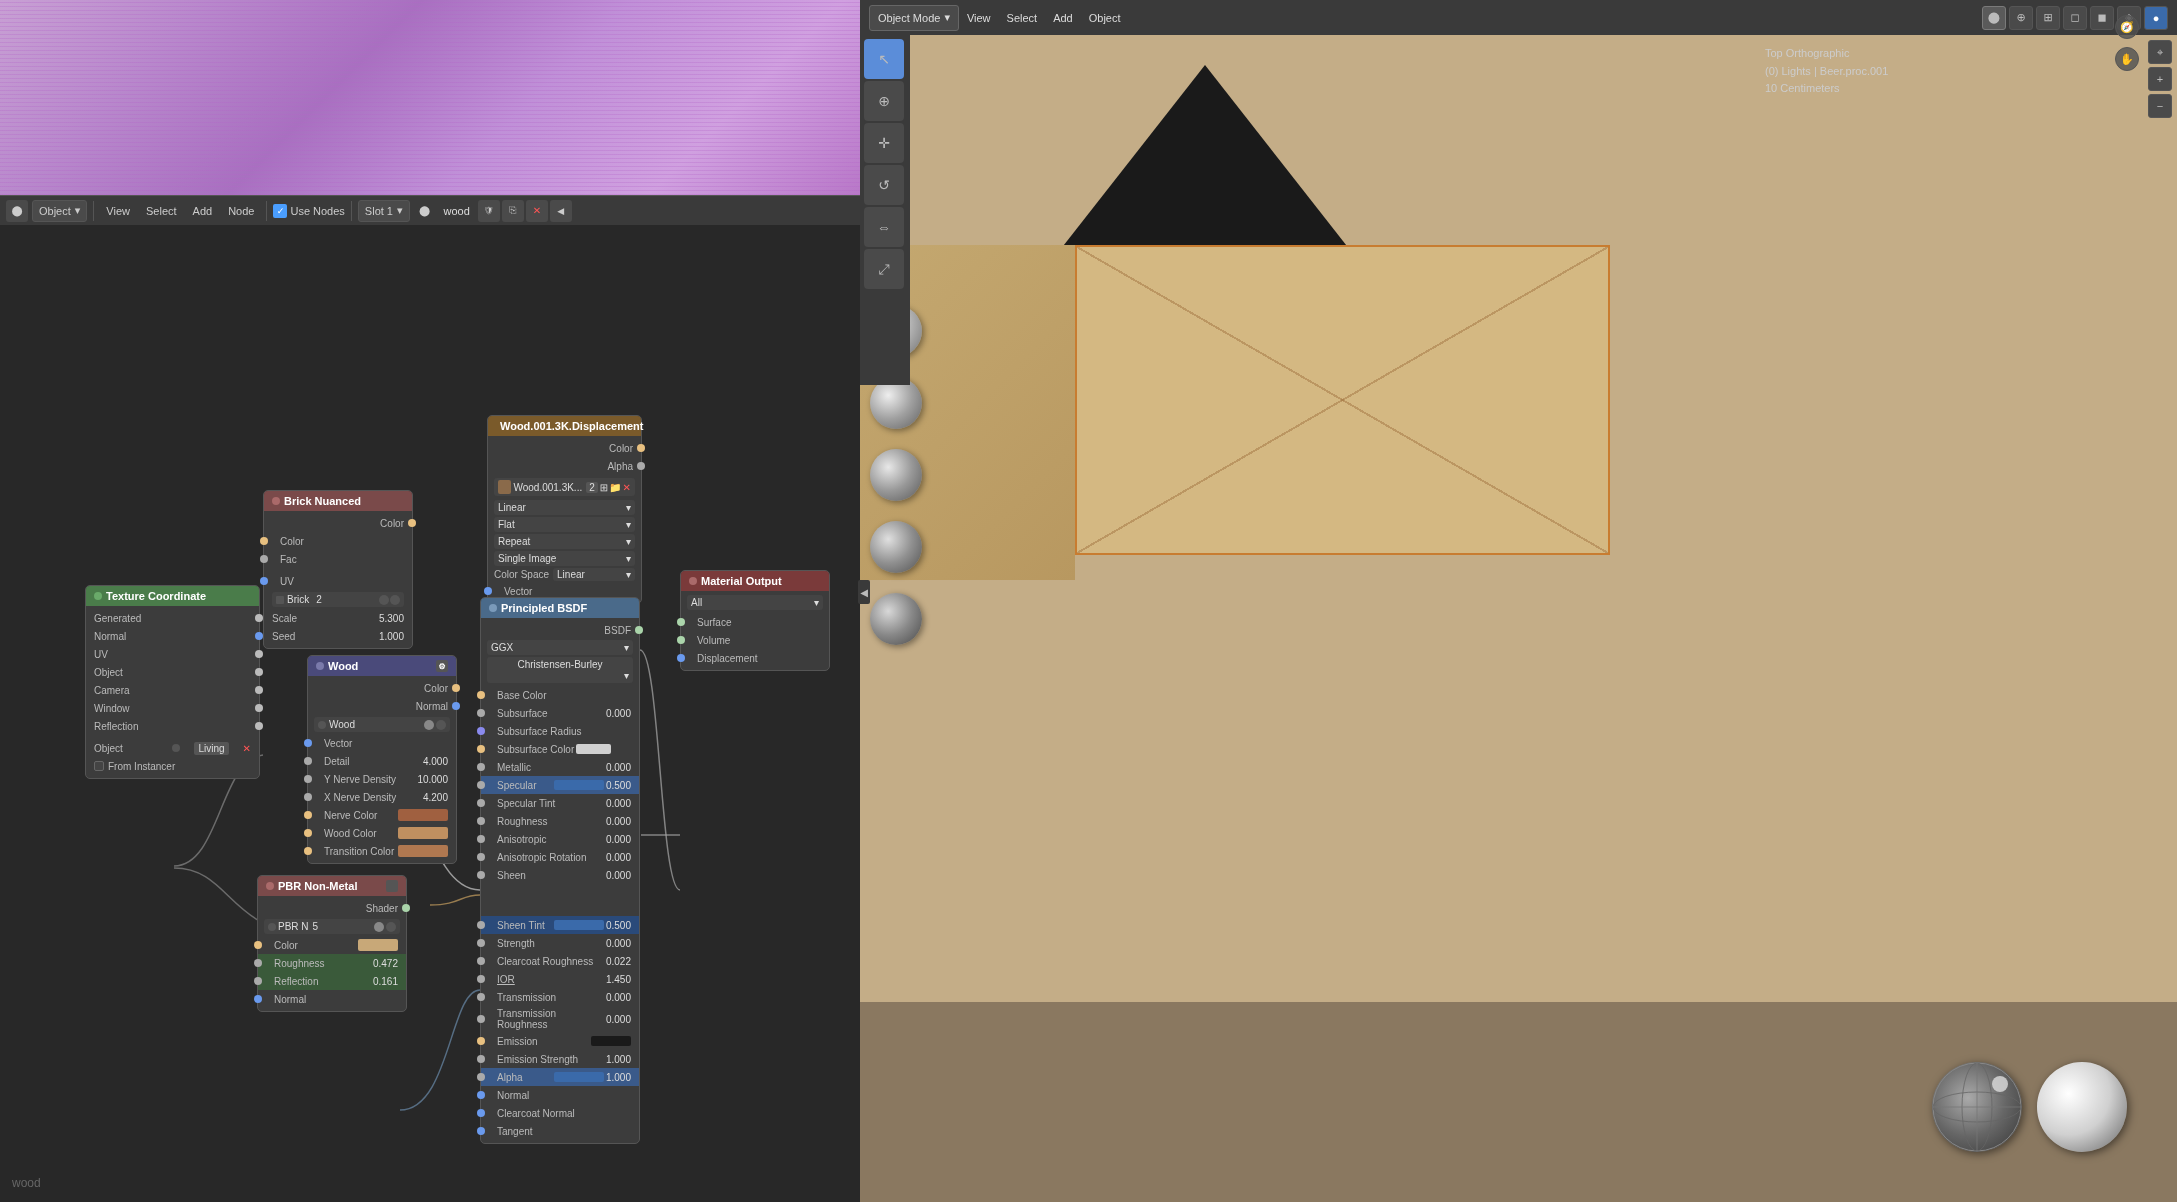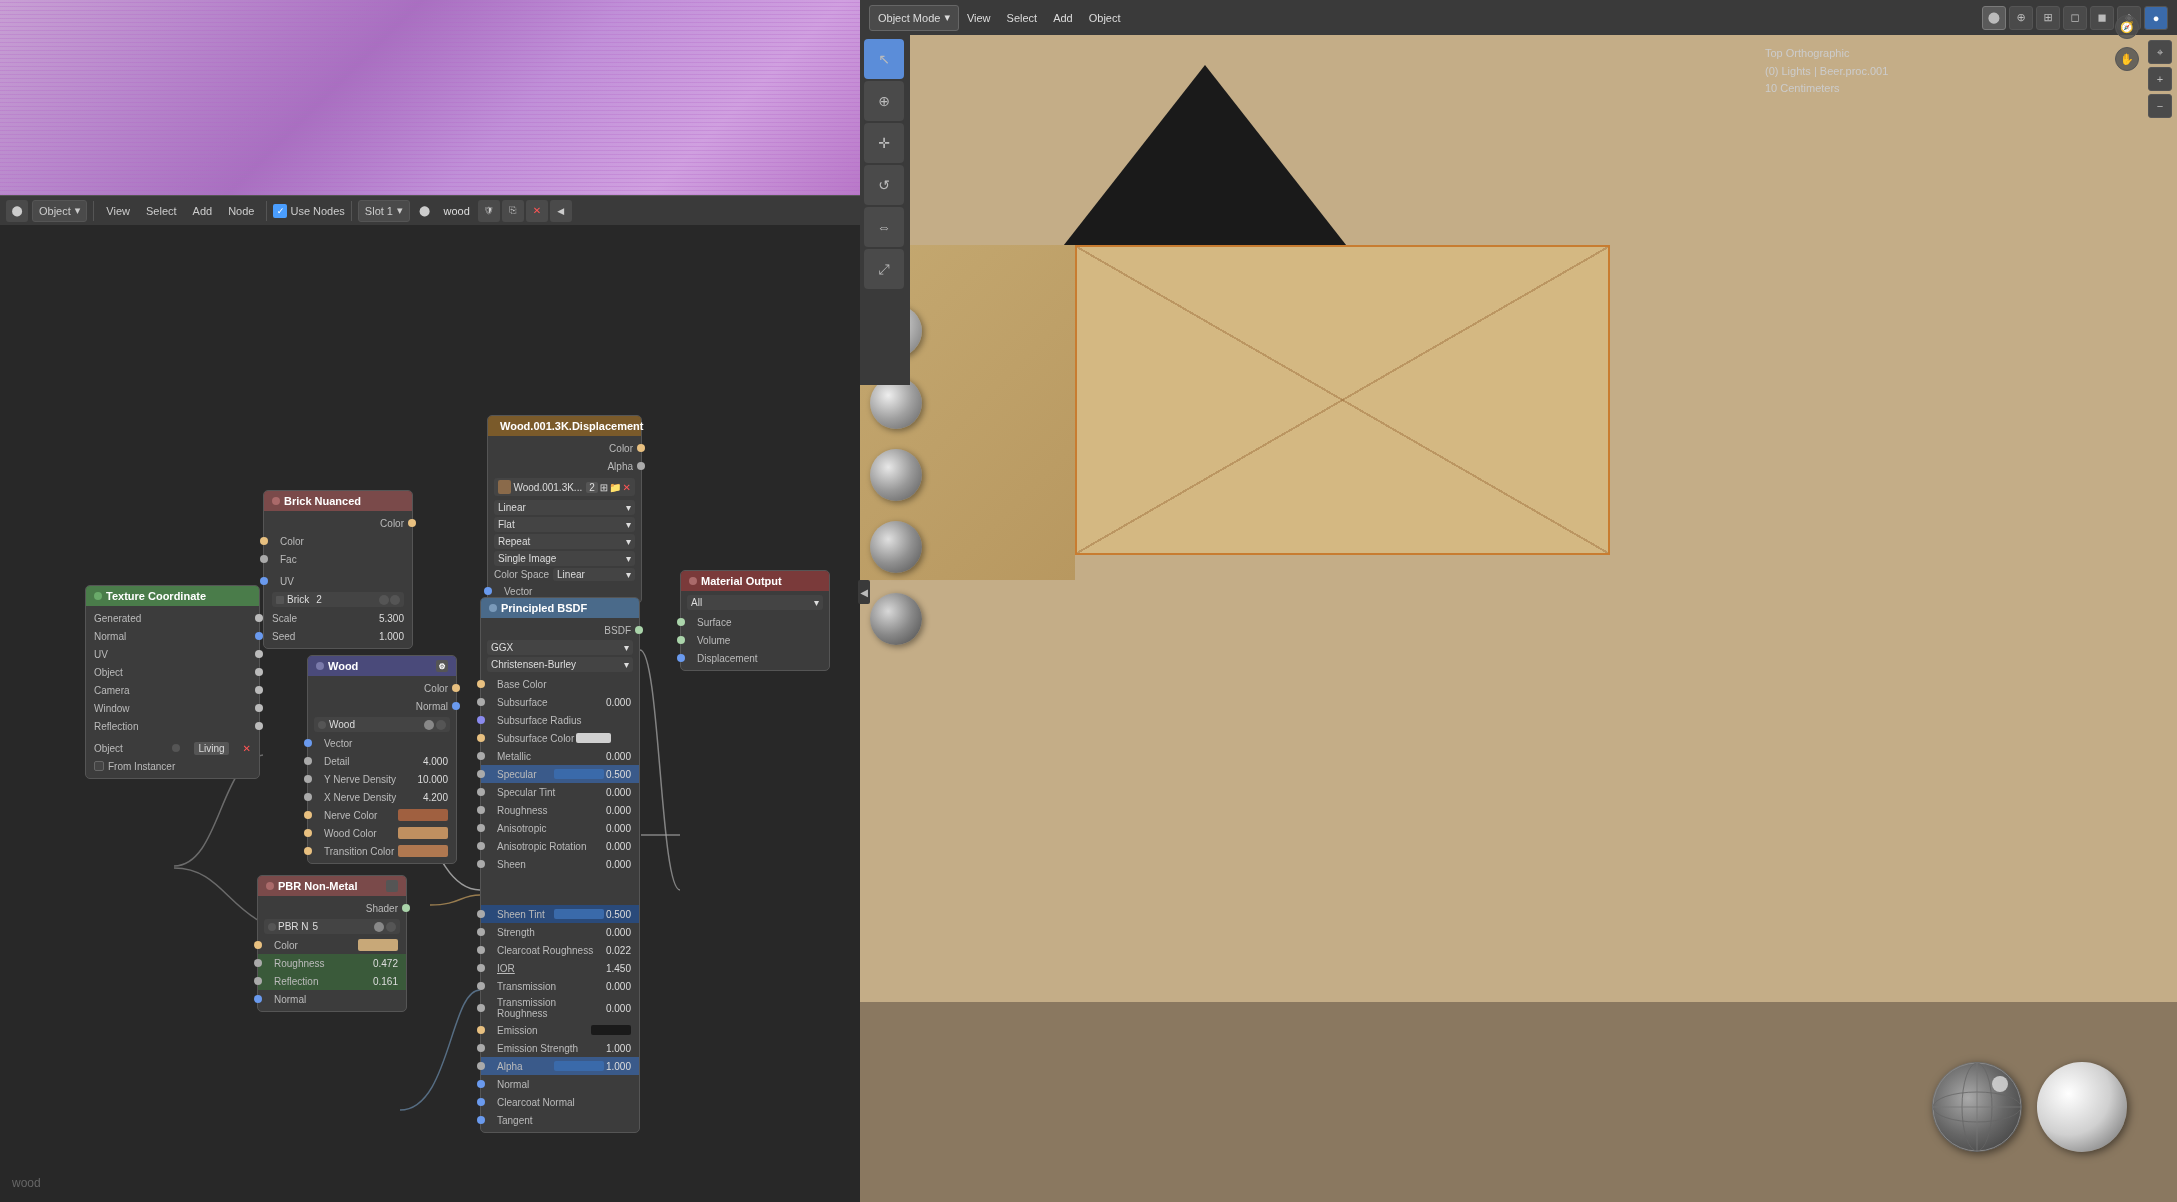--- a/index.html
+++ b/index.html
@@ -726,21 +726,21 @@
         <span class="node-label" style="margin-left:auto;">BSDF</span>
         <div class="node-socket socket-right" style="background:#aad4aa;"></div>
       </div>
       <div style="padding:1px 6px;">
         <div style="display:flex;align-items:center;background:#444;padding:2px 4px;border-radius:3px;font-size:10px;color:#ddd;">
           <span>GGX</span>
           <span style="margin-left:auto;">▾</span>
         </div>
       </div>
       <div style="padding:1px 6px;margin-bottom:2px;">
-        <div style="display:flex;align-items:center;background:#444;padding:2px 4px;border-radius:3px;font-size:10px;color:#ddd;">
+        <div style="display:flex;align-items:center;background:#444;padding:2px 4px;border-radius:3px;font-size:10px;color:#ddd;flex-direction:column;">
           <span>Christensen-Burley</span>
           <span style="margin-left:auto;">▾</span>
         </div>
       </div>
 
       <div class="node-row">
         <div class="node-socket socket-left" style="background:#e8c080;"></div>
         <span class="node-label" style="margin-left:8px;">Base Color</span>
       </div>
       <div class="node-row">

